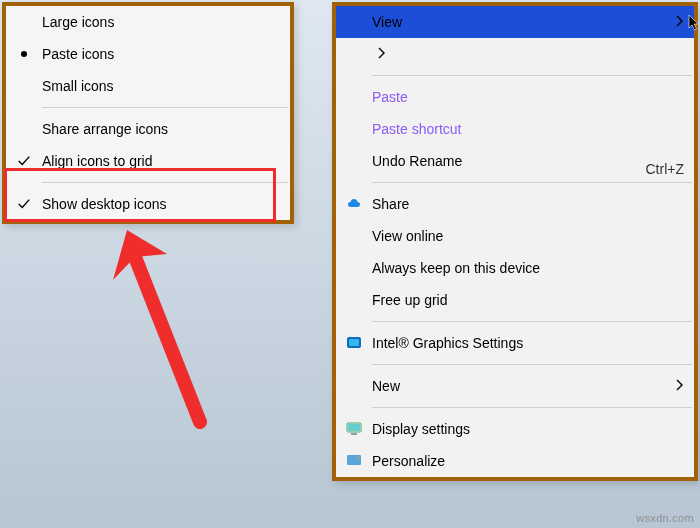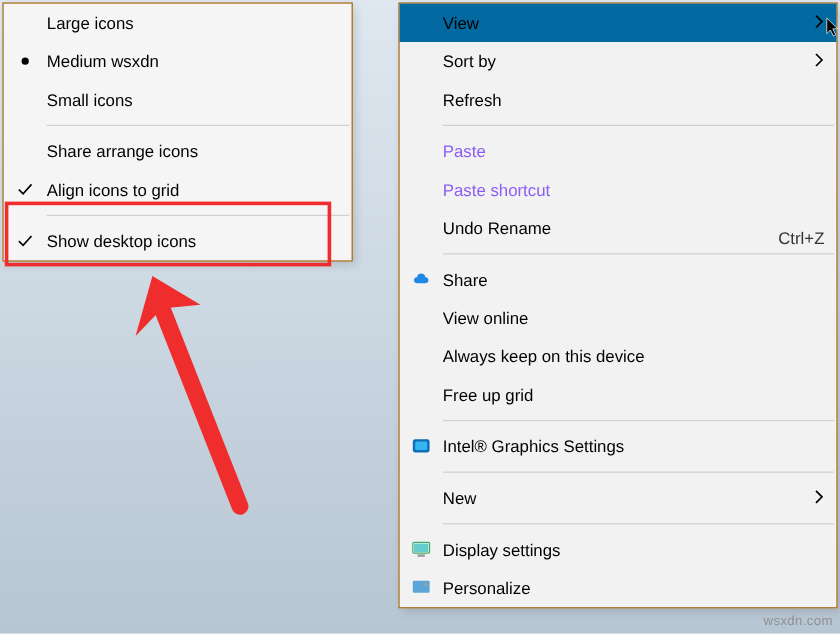--- a/index.html
+++ b/index.html
@@ -8,21 +8,21 @@
       height: 528px;
       font-family: "Segoe UI", Arial, sans-serif;
       font-size: 14px;
       background: linear-gradient(180deg, #dfe8f0 0%, #b7c6d3 100%);
       position: relative;
       overflow: hidden;
     }
     .menu {
       position: absolute;
       background: #f2f2f2;
-      border: 1px solid #a16207;
+      border: 4px solid #a16207;
       box-shadow: 3px 3px 8px rgba(0,0,0,0.15);
     }
     .submenu {
       left: 2px;
       top: 2px;
       width: 292px;
       background: #f5f5f5;
     }
     .mainmenu {
       left: 332px;
@@ -31,21 +31,21 @@
       background: #f2f2f2;
     }
     .menu-item {
       display: flex;
       align-items: center;
       height: 32px;
       padding: 0 10px 0 0;
       color: #000;
       position: relative;
     }
-    .menu-item.hovered { background: #0369a1; }
+    .menu-item.hovered { background: #1d4ed8; }
     .menu-item.disabled { color: #8b5cf6; }
     .gutter {
       width: 36px;
       flex-shrink: 0;
       display: flex;
       align-items: center;
       justify-content: center;
     }
     .label { flex: 1; }
     .shortcut { color: #333; margin-left: 12px; margin-top: 16px; }
@@ -101,21 +101,21 @@
 
 <div class="menu submenu">
   <div class="menu-item">
     <span class="gutter"></span>
     <span class="label">Large icons</span>
   </div>
   <div class="menu-item">
     <span class="gutter">
         <span class="bullet"></span>
       </span>
-    <span class="label">Medium wsxdn</span>
+    <span class="label">Paste icons</span>
   </div>
   <div class="menu-item">
     <span class="gutter"></span>
     <span class="label">Small icons</span>
   </div>
   <div class="sep"></div>
   <div class="menu-item">
     <span class="gutter"></span>
     <span class="label">Share arrange icons</span>
   </div>
@@ -143,30 +143,25 @@
     <span class="gutter"></span>
     <span class="label">View</span>
     <span class="arrow">
       <svg viewBox="0 0 8 12" width="8" height="12">
           <path d="M1 1 L6 6 L1 11" stroke="#000" stroke-width="1.4" fill="none"></path>
         </svg>
     </span>
   </div>
   <div class="menu-item">
     <span class="gutter"></span>
-    <span class="label">Sort by</span>
     <span class="arrow">
       <svg viewBox="0 0 8 12" width="8" height="12">
           <path d="M1 1 L6 6 L1 11" stroke="#000" stroke-width="1.4" fill="none"></path>
         </svg>
     </span>
-  </div>
-  <div class="menu-item">
-    <span class="gutter"></span>
-    <span class="label">Refresh</span>
   </div>
   <div class="sep"></div>
   <div class="menu-item disabled">
     <span class="gutter"></span>
     <span class="label">Paste</span>
   </div>
   <div class="menu-item disabled">
     <span class="gutter"></span>
     <span class="label">Paste shortcut</span>
   </div>

